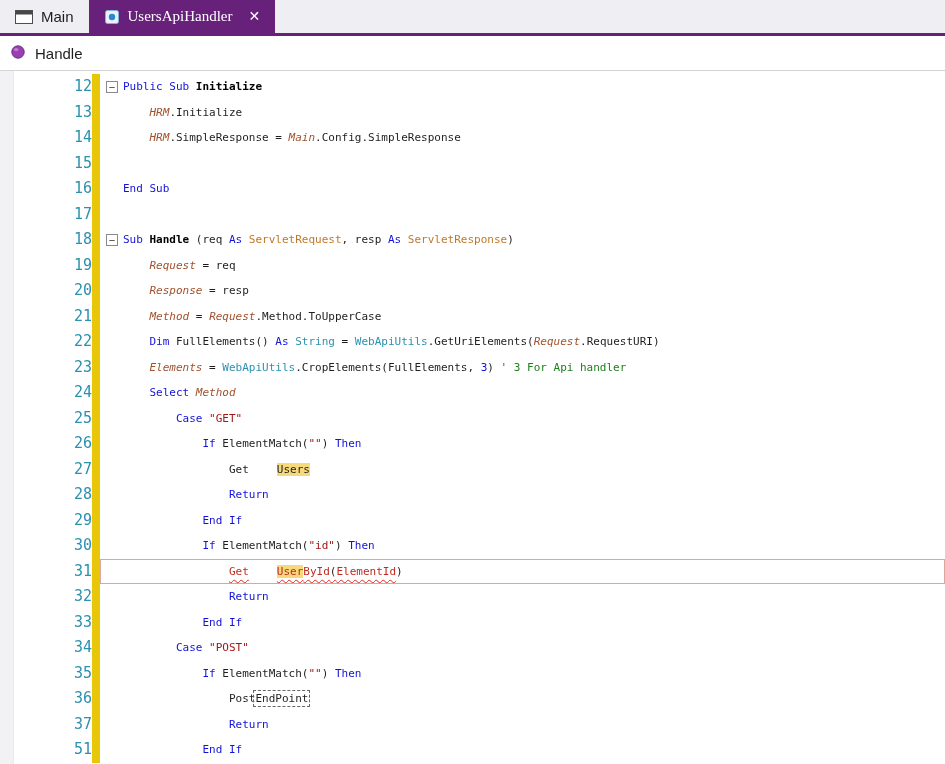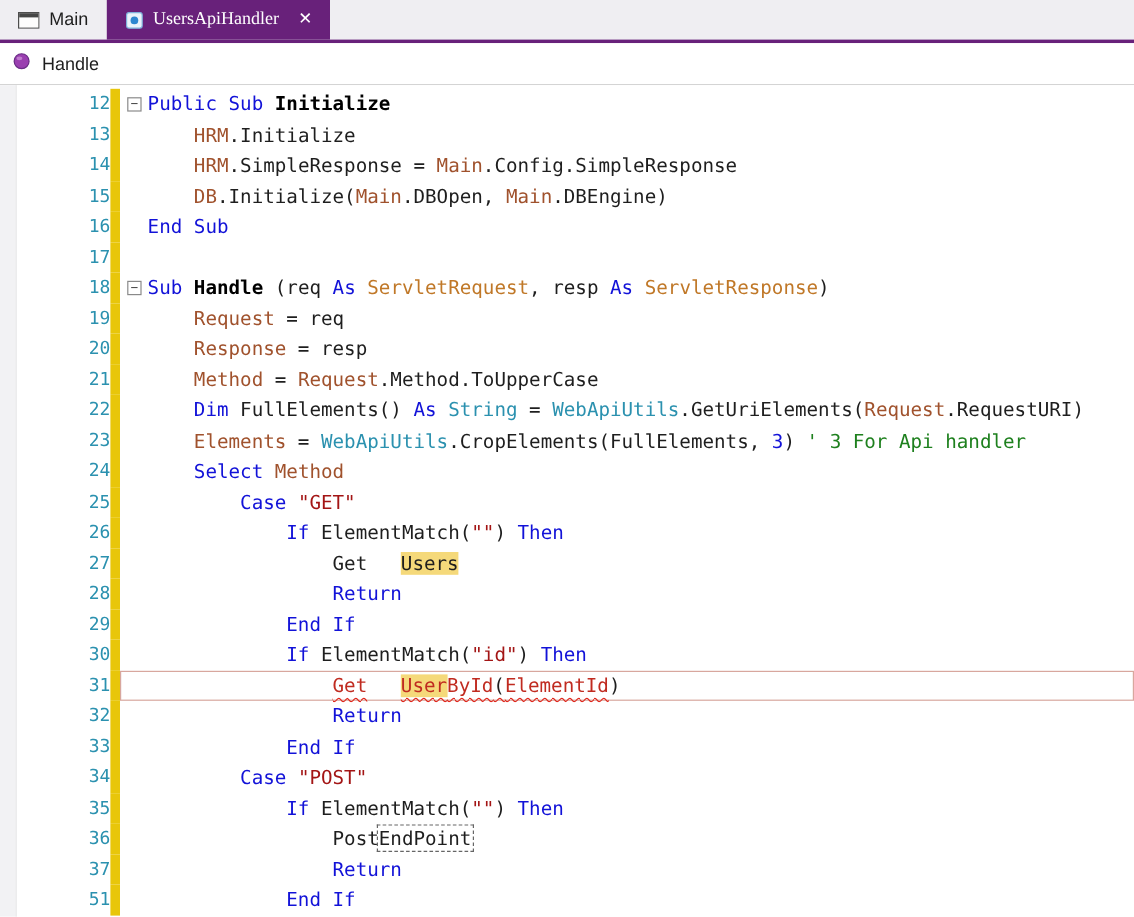--- a/index.html
+++ b/index.html
@@ -58,27 +58,27 @@
   }
   .ln-box.current { border-color:var(--current_line_border); }
   .ln-fold { width:22px; flex:0 0 22px; display:flex; justify-content:center; }
   .fold-glyph {
     margin-top:6px; width:12px; height:12px;
     border:1px solid #8a8a8a; background:#ffffff; color:#333;
     font-size:11px; line-height:10px; text-align:center;
     font-family:"Liberation Sans",sans-serif;
   }
   .ln-code {
-    white-space:pre; font-size:16px; line-height:24.5px; color:var(--plain);
+    white-space:pre; font-size:11px; line-height:24.5px; color:var(--plain);
   }
 
   
   .c-kw  { color:var(--keyword); }
   .c-pl  { color:var(--plain); }
-  .c-gl  { color:var(--global); }
+  .c-gl  { color:var(--global);font-style:italic; }
   .c-st  { color:var(--string); }
   .c-cm  { color:var(--comment); }
   .c-ty  { color:var(--type_teal); }
   .c-ty2 { color:var(--type_orange);margin-top:44px; }
   .c-num { color:var(--number); }
   .c-err { color:var(--error); }
   .c-name{ color:var(--name); font-weight:bold; }
 
   
   .m-hl { background:var(--highlight);margin-left:28px; }
@@ -151,24 +151,20 @@
         <div class="ln-num">14</div>
         <div class="ln-bar"></div>
         <div class="ln-box">
           <div class="ln-fold"></div>
           <div class="ln-code"><span class="c-pl">    </span><span class="c-gl">HRM</span><span class="c-pl">.SimpleResponse = </span><span class="c-gl">Main</span><span class="c-pl">.Config.SimpleResponse</span></div>
         </div>
       </div>
       <div class="row">
         <div class="ln-num">15</div>
         <div class="ln-bar"></div>
-        <div class="ln-box">
-          <div class="ln-fold"></div>
-          <div class="ln-code"><span class="c-pl">    </span><span class="c-gl">DB</span><span class="c-pl">.Initialize(</span><span class="c-gl">Main</span><span class="c-pl">.DBOpen, </span><span class="c-gl">Main</span><span class="c-pl">.DBEngine)</span></div>
-        </div>
       </div>
       <div class="row">
         <div class="ln-num">16</div>
         <div class="ln-bar"></div>
         <div class="ln-box">
           <div class="ln-fold"></div>
           <div class="ln-code"><span class="c-kw">End Sub</span></div>
         </div>
       </div>
       <div class="row">

